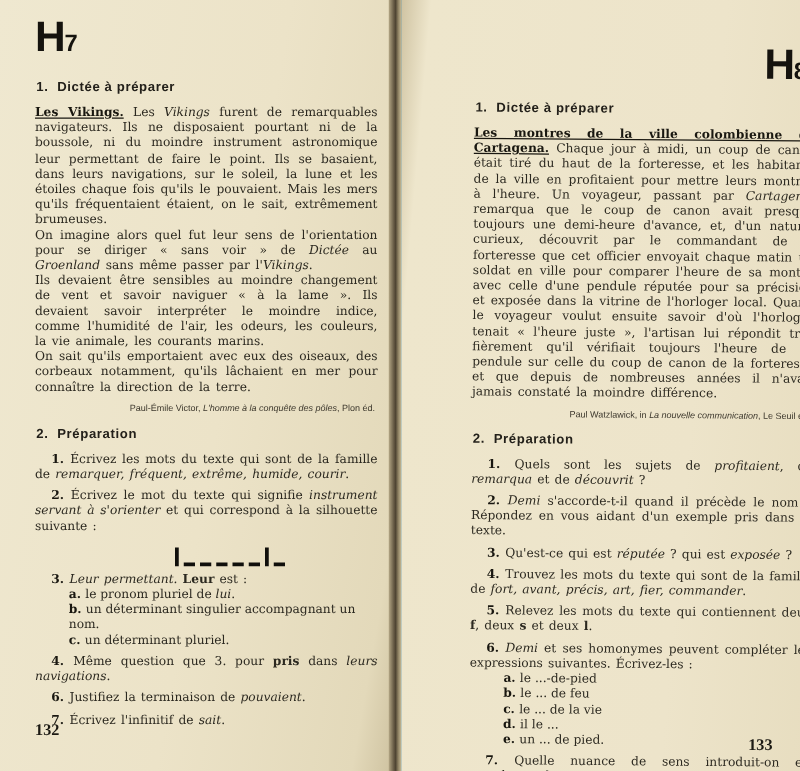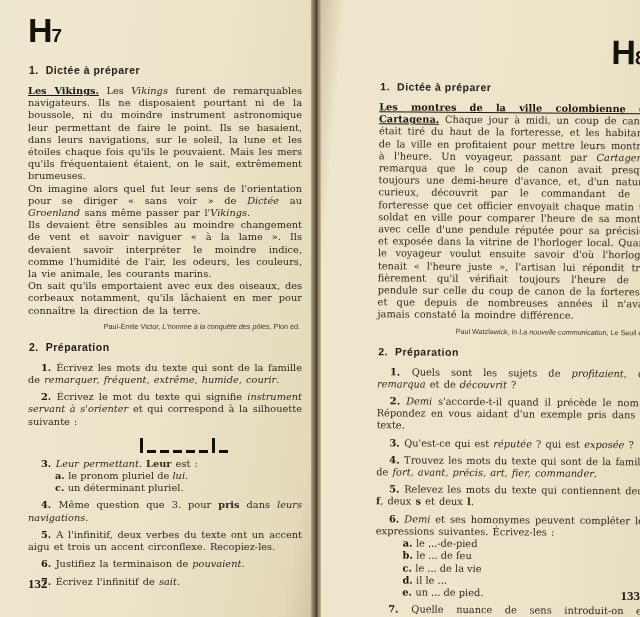--- a/index.html
+++ b/index.html
@@ -33,21 +33,21 @@
   .qline{text-indent:13px;text-align:justify;word-spacing:1px;margin:0;}
   .qnum{font-weight:bold;color:#191710;}
   .qitem{margin:0 0 0 27px;}
   .qletter{font-weight:bold;color:#191710;}
   .silhouette{display:flex;align-items:flex-end;gap:4px;margin:9px 0 3px 112px;height:16px;}
   .sil-tall{width:3px;height:15px;background:#100f0b;}
   .sil-short{width:9px;height:3px;background:#100f0b;}
 
   .pagenum{position:absolute;font-family:Liberation Serif, serif;font-weight:bold;font-size:13px;color:#1c1a14;}
   .pagenum-left{left:28px;bottom:25px;}
-  .pagenum-right{right:28px;bottom:13px;text-align:right;}
+  .pagenum-right{right:50px;bottom:13px;text-align:right;}
 </style>
 </head>
 <body>
 
 <div class="book">
 
   <div class="page page-left">
     <div class="inner">
       <div class="pageid">
         <span class="big">H</span><span class="sub">7</span>
@@ -78,27 +78,25 @@
               <span class="sil-short"></span>
               <span class="sil-short"></span>
               <span class="sil-short"></span>
               <span class="sil-tall"></span>
               <span class="sil-short"></span>
             </div>
           </div>
           <div class="q">
             <p class="qline"><span class="qnum">3. </span><i>Leur permettant.</i> <b>Leur</b> est :</p>
             <div class="qitem"><span class="qletter">a. </span>le pronom pluriel de <i>lui</i>.</div>
+            <div class="qitem"><span class="qletter">b. </span>un déterminant singulier accompagnant un nom.</div>
             <div class="qitem"><span class="qletter">c. </span>un déterminant pluriel.</div>
           </div>
           <div class="q">
             <p class="qline"><span class="qnum">4. </span>Même question que 3. pour <b>pris</b> dans <i>leurs navigations</i>.</p>
-          </div>
-          <div class="q">
-            <p class="qline"><span class="qnum">5. </span>A l'infinitif, deux verbes du texte ont un accent aigu et trois un accent circonflexe. Recopiez-les.</p>
           </div>
           <div class="q">
             <p class="qline"><span class="qnum">6. </span>Justifiez la terminaison de <i>pouvaient</i>.</p>
           </div>
           <div class="q">
             <p class="qline"><span class="qnum">7. </span>Écrivez l'infinitif de <i>sait</i>.</p>
           </div>
         </div>
 
     </div>

